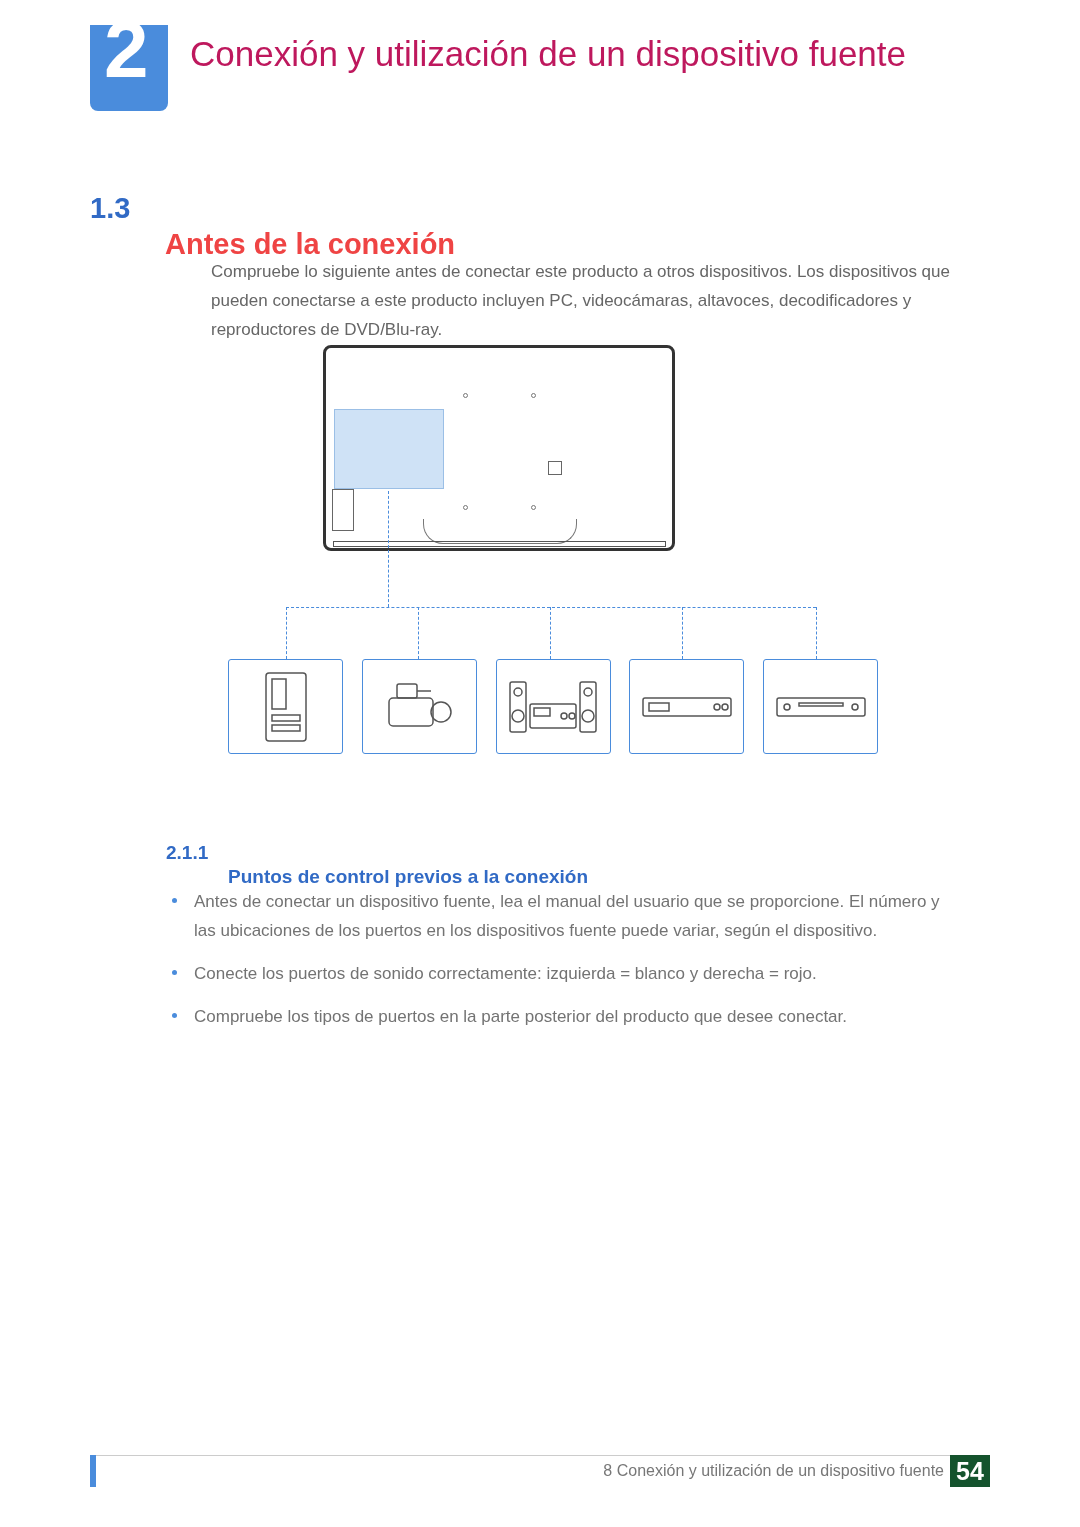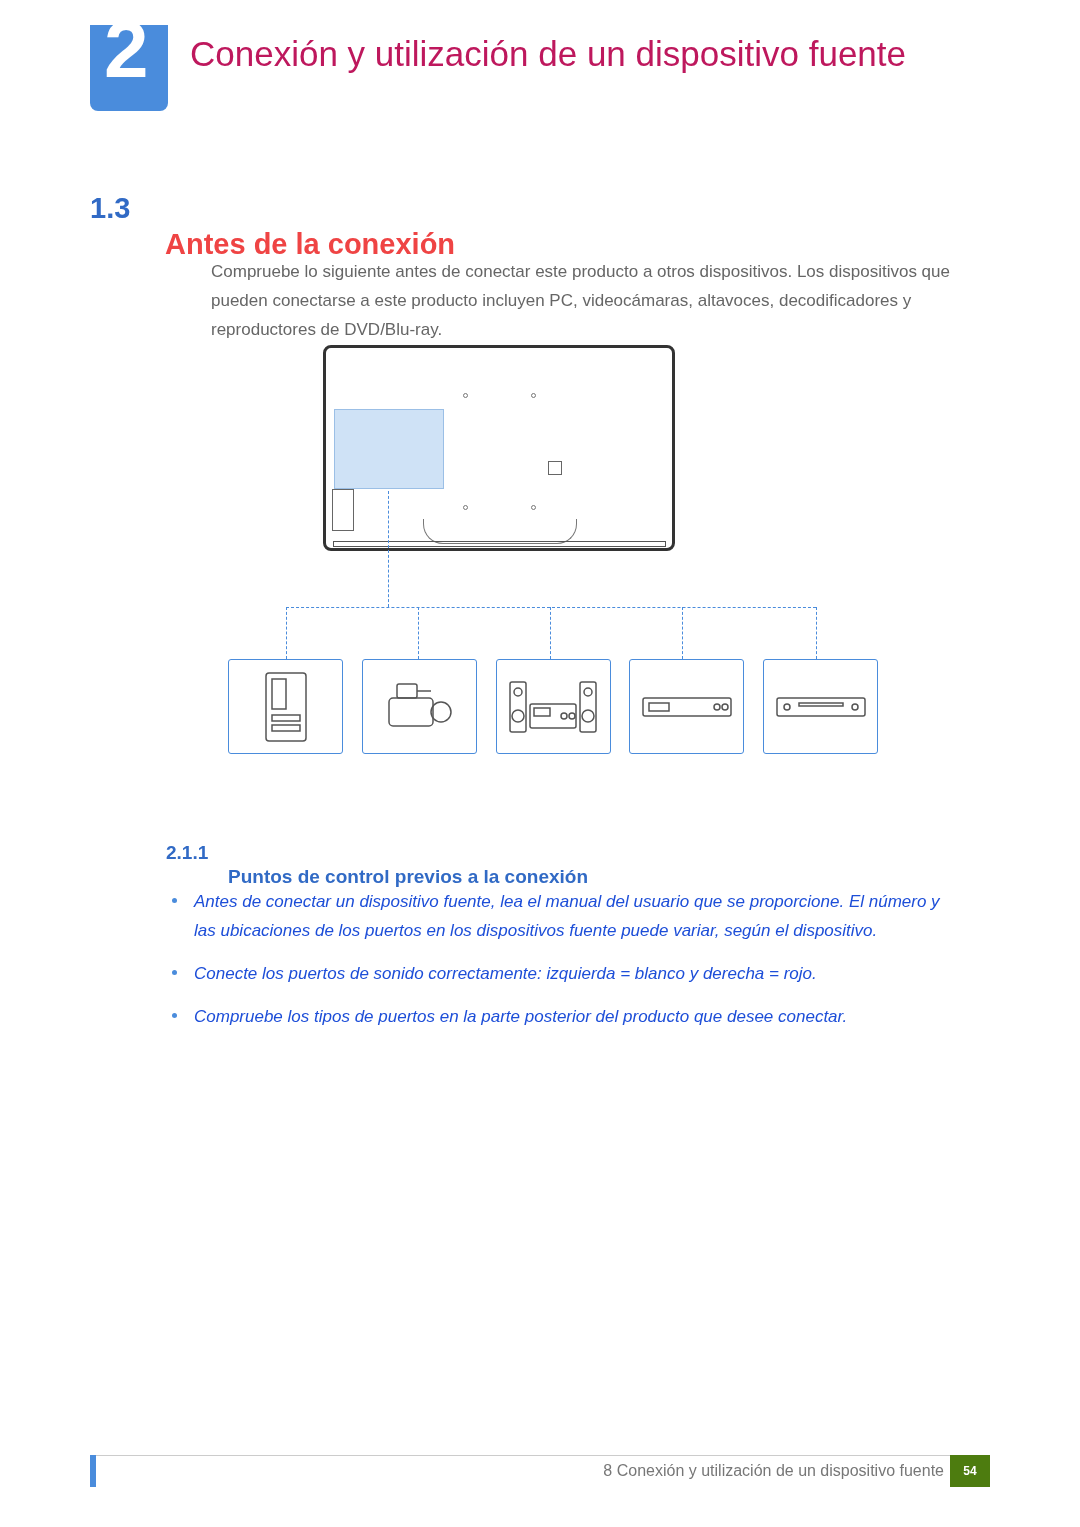--- a/index.html
+++ b/index.html
@@ -46,29 +46,29 @@
   
   .devrow { position:absolute; top:314px; left:0; width:650px; display:flex; justify-content:space-between; }
   .devbox { width:115px; height:95px; border:1.5px solid #4a8cdc; border-radius:3px; display:flex; align-items:center; justify-content:center; }
   .dev-svg { stroke:#555; stroke-width:1.5; fill:none; }
 
   
   .subsec-num { position:absolute; top:842px; left:166px; font-size:19px; font-weight:bold; color:#316ac5; }
   .subsec-title { position:absolute; top:866px; left:228px; font-size:19px; font-weight:bold; color:#316ac5; }
 
   .bullets { position:absolute; top:888px; left:166px; width:800px; }
-  .bullets li { list-style:none; position:relative; padding-left:28px; font-size:17px; color:#1d4ed8; line-height:1.7; margin-bottom:14px;font-style:italic; }
+  .bullets li { list-style:none; position:relative; padding-left:28px; font-size:17px; color:#737373; line-height:1.7; margin-bottom:14px; }
   .bullets li::before { content:""; position:absolute; left:6px; top:10px; width:5px; height:5px; background:#4a8cdc; border-radius:50%; }
 
   
   .footer-bar { position:absolute; bottom:40px; left:90px; right:90px; height:32px; }
   .footer-accent { position:absolute; left:0; top:0; width:6px; height:32px; background:#4a8cdc; }
   .footer-line  { position:absolute; left:6px; right:0; top:0; height:32px; border-top:1px solid #ccc; }
   .footer-text  { position:absolute; right:46px; top:7px; font-size:16px; color:#777; }
-  .footer-page  { position:absolute; right:0; top:0; width:40px; height:32px; background:#4d7c0f; color:#fff; font-size:12px; font-weight:bold; display:flex; align-items:center; justify-content:center; }
+  .footer-page  { position:absolute; right:0; top:0; width:40px; height:32px; background:#14532d; color:#fff; font-size:25px; font-weight:bold; display:flex; align-items:center; justify-content:center; }
 </style>
 </head>
 <body>
 
 <div class="page">
 
   <div class="chapter-badge"></div>
   <div class="chapter-num">2</div>
   <div class="chapter-title">Conexión y utilización de un dispositivo fuente</div>
 

